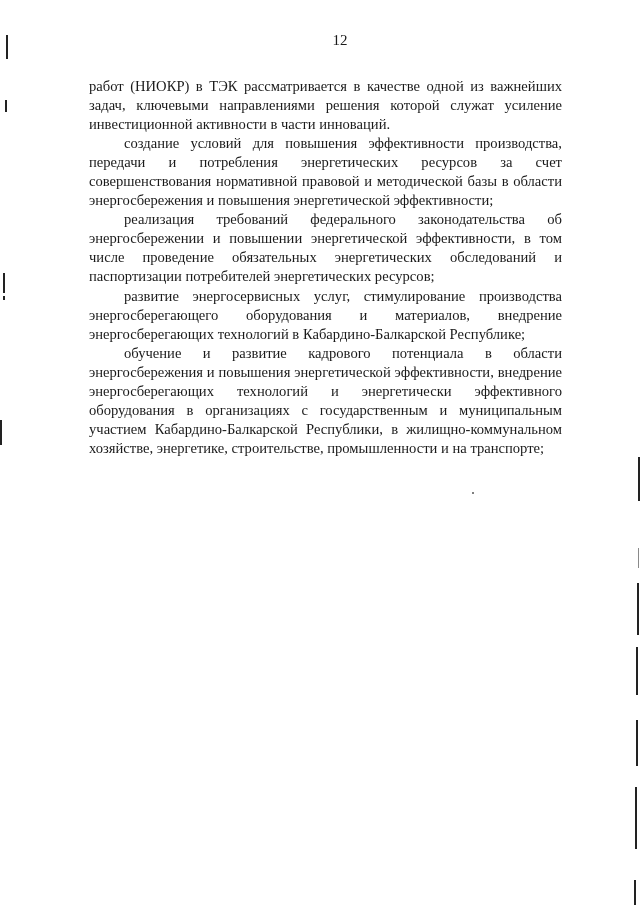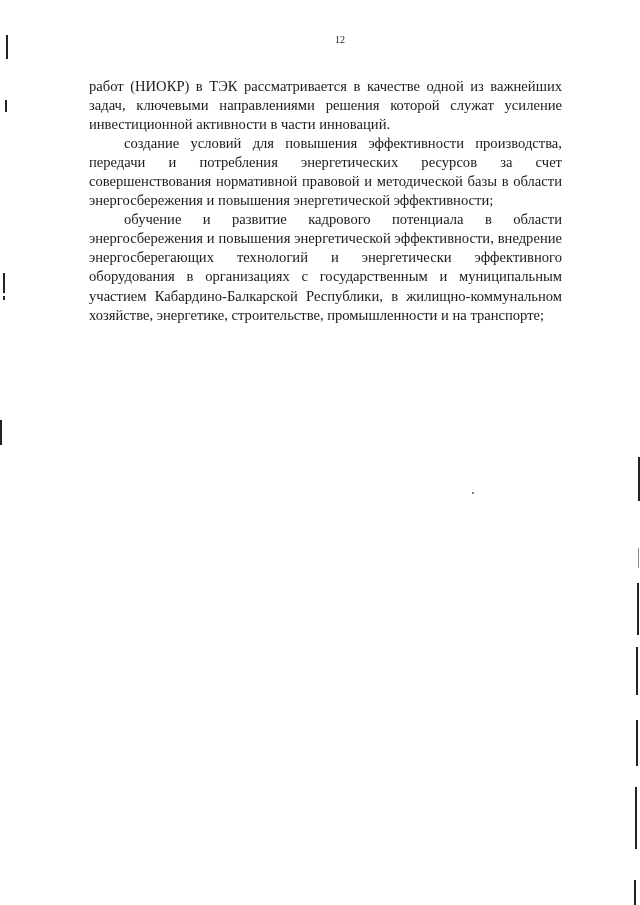--- a/index.html
+++ b/index.html
@@ -16,21 +16,21 @@
       color: #1a1a1a;
     }
     .page-number {
       position: absolute;
       top: 30px;
       left: 0;
       width: 640px;
       padding-left: 40px;
       box-sizing: border-box;
       text-align: center;
-      font-size: 10px;
+      font-size: 15px;
       line-height: 20px;
     }
     .body-text {
       position: absolute;
       top: 77px;
       left: 89px;
       width: 473px;
       font-size: 14.6px;
       line-height: 19.05px;
       font-family: Liberation Serif, serif;
@@ -73,14 +73,16 @@
 <div class="scan-mark" style="left:635px; top:787px; width:2px; height:62px;"></div>
 <div class="scan-mark" style="left:634px; top:880px; width:2px; height:25px;"></div>
 
 <div class="stray-dot" style="left:472px; top:492px;"></div>
 
 <div class="page-number">12</div>
 
 <div class="body-text">
   <p class="para">работ (НИОКР) в ТЭК рассматривается в качестве одной из важнейших задач, ключевыми направлениями решения которой служат усиление инвестиционной активности в части инноваций.</p>
   <p class="para indent">создание условий для повышения эффективности производства, передачи и потребления энергетических ресурсов за счет совершенствования нормативной правовой и методической базы в области энергосбережения и повышения энергетической эффективности;</p>
+  <p class="para indent">реализация требований федерального законодательства об энергосбережении и повышении энергетической эффективности, в том числе проведение обязательных энергетических обследований и паспортизации потребителей энергетических ресурсов;</p>
+  <p class="para indent">развитие энергосервисных услуг, стимулирование производства энергосберегающего оборудования и материалов, внедрение энергосберегающих технологий в Кабардино-Балкарской Республике;</p>
   <p class="para indent">обучение и развитие кадрового потенциала в области энергосбережения и повышения энергетической эффективности, внедрение энергосберегающих технологий и энергетически эффективного оборудования в организациях с государственным и муниципальным участием Кабардино-Балкарской Республики, в жилищно-коммунальном хозяйстве, энергетике, строительстве, промышленности и на транспорте;</p>
 </div>
 
 </body></html>

